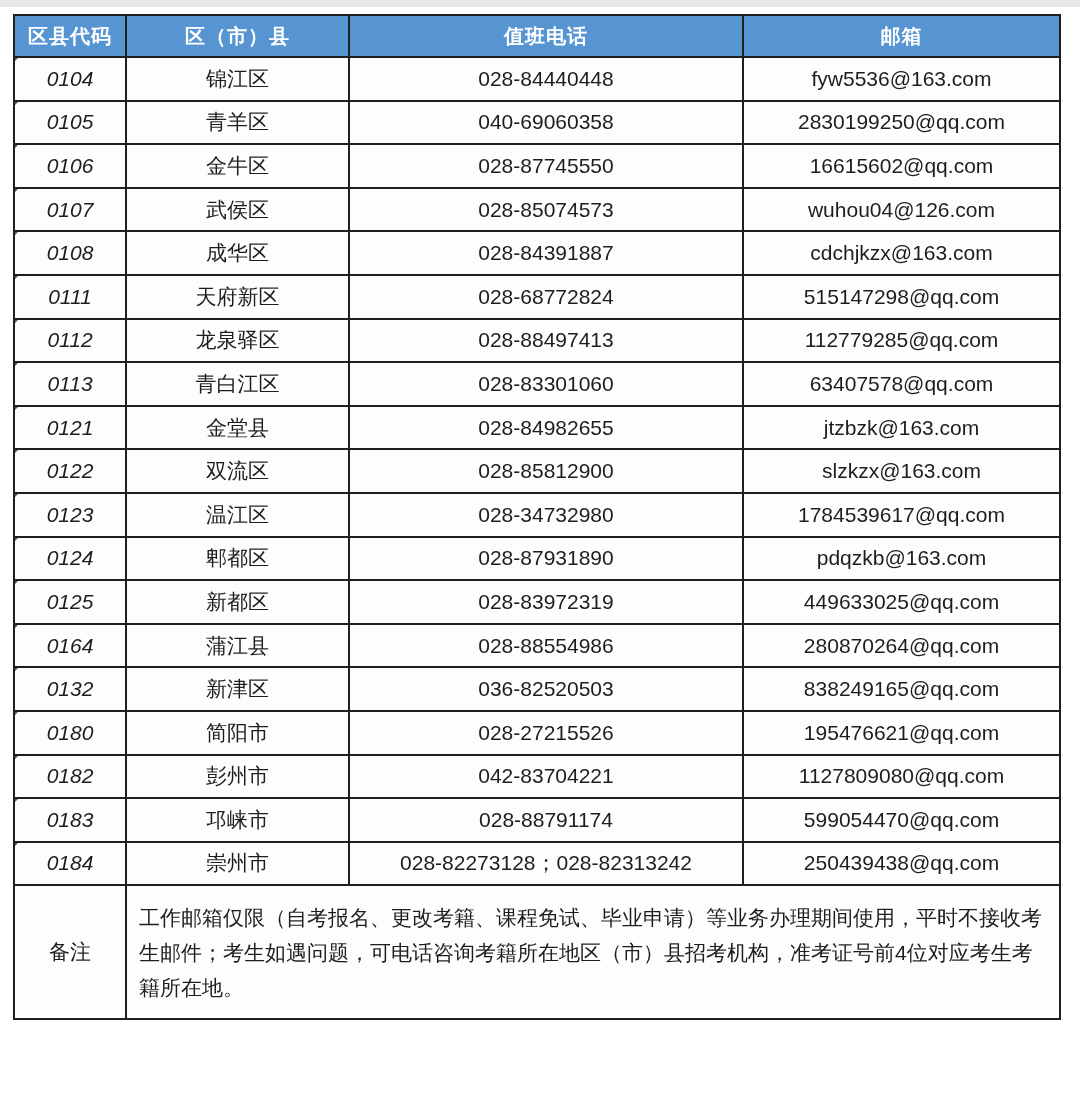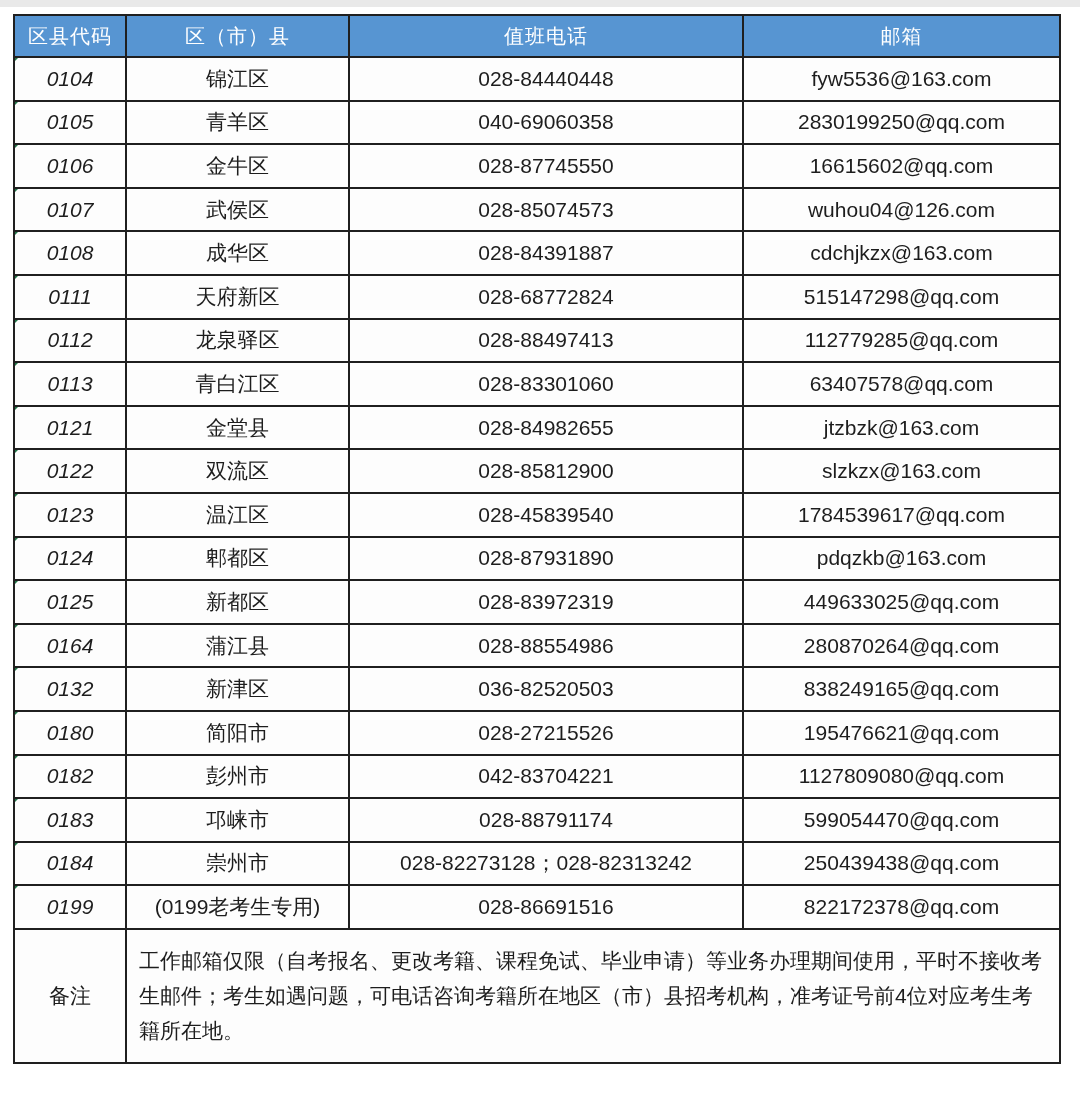--- a/index.html
+++ b/index.html
@@ -9,21 +9,21 @@
     -webkit-font-smoothing:antialiased;
   }
   .top-strip{width:100%;height:7px;background:#e9e9e9;}
   .table-wrap{margin:7px 0 0 13px;}
   table{
     border-collapse:collapse;table-layout:fixed;width:1046px;
   }
   th,td{border:2px solid var(--border,#1f1f1f);text-align:center;vertical-align:middle;padding:0;}
   th{
     background:var(--header-bg,#5795d2);color:var(--header-text,#ffffff);
-    font-size:20px;font-weight:normal;height:40px;letter-spacing:1px;
+    font-size:20px;font-weight:bold;height:40px;letter-spacing:1px;
   }
   .col-code{width:112px;}
   .col-district{width:223px;}
   .col-phone{width:394px;}
   .col-email{width:317px;}
   tbody td{
     height:41.6px;font-size:21px;color:#1d1d1d;background:#fdfdfd;
     white-space:nowrap;overflow:hidden;
   }
   td.cell-code{position:relative;font-style:italic;}
@@ -117,21 +117,21 @@
         </tr>
         <tr>
           <td class="cell-code"><span class="tri"></span><span>0122</span></td>
           <td>双流区</td>
           <td>028-85812900</td>
           <td>slzkzx@163.com</td>
         </tr>
         <tr>
           <td class="cell-code"><span class="tri"></span><span>0123</span></td>
           <td>温江区</td>
-          <td>028-45839540</td>
+          <td>028-34732980</td>
           <td>1784539617@qq.com</td>
         </tr>
         <tr>
           <td class="cell-code"><span class="tri"></span><span>0124</span></td>
           <td>郫都区</td>
           <td>028-87931890</td>
           <td>pdqzkb@163.com</td>
         </tr>
         <tr>
           <td class="cell-code"><span class="tri"></span><span>0125</span></td>
@@ -168,26 +168,20 @@
           <td>邛崃市</td>
           <td>028-88791174</td>
           <td>599054470@qq.com</td>
         </tr>
         <tr>
           <td class="cell-code"><span class="tri"></span><span>0184</span></td>
           <td>崇州市</td>
           <td>028-82273128；028-82313242</td>
           <td>250439438@qq.com</td>
         </tr>
-        <tr>
-          <td class="cell-code"><span class="tri"></span><span>0199</span></td>
-          <td>(0199老考生专用)</td>
-          <td>028-86691516</td>
-          <td>822172378@qq.com</td>
-        </tr>
       </tbody>
     <tbody>
       <tr class="note-row">
         <td class="note-label">备注</td>
         <td class="note-text" colspan="3">工作邮箱仅限（自考报名、更改考籍、课程免试、毕业申请）等业务办理期间使用，平时不接收考生邮件；考生如遇问题，可电话咨询考籍所在地区（市）县招考机构，准考证号前4位对应考生考籍所在地。</td>
       </tr>
     </tbody>
   </table>
 </div>
 

